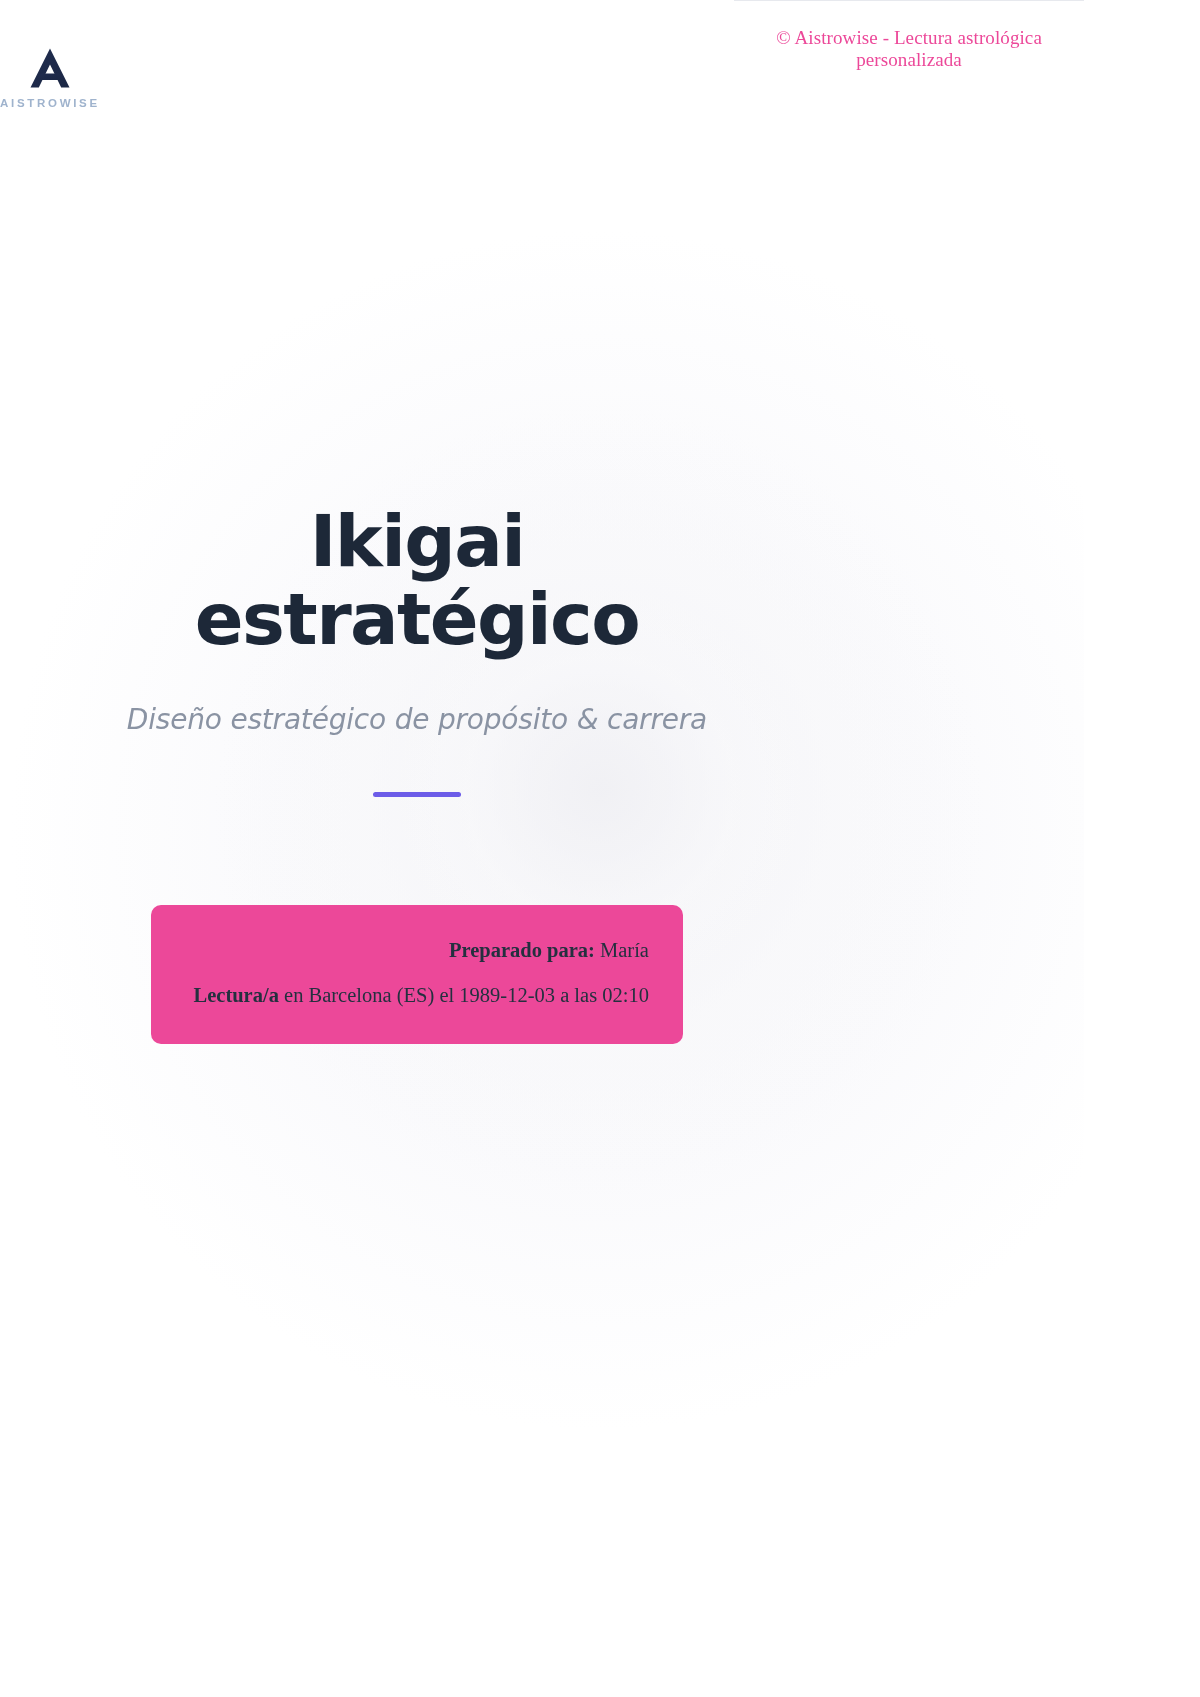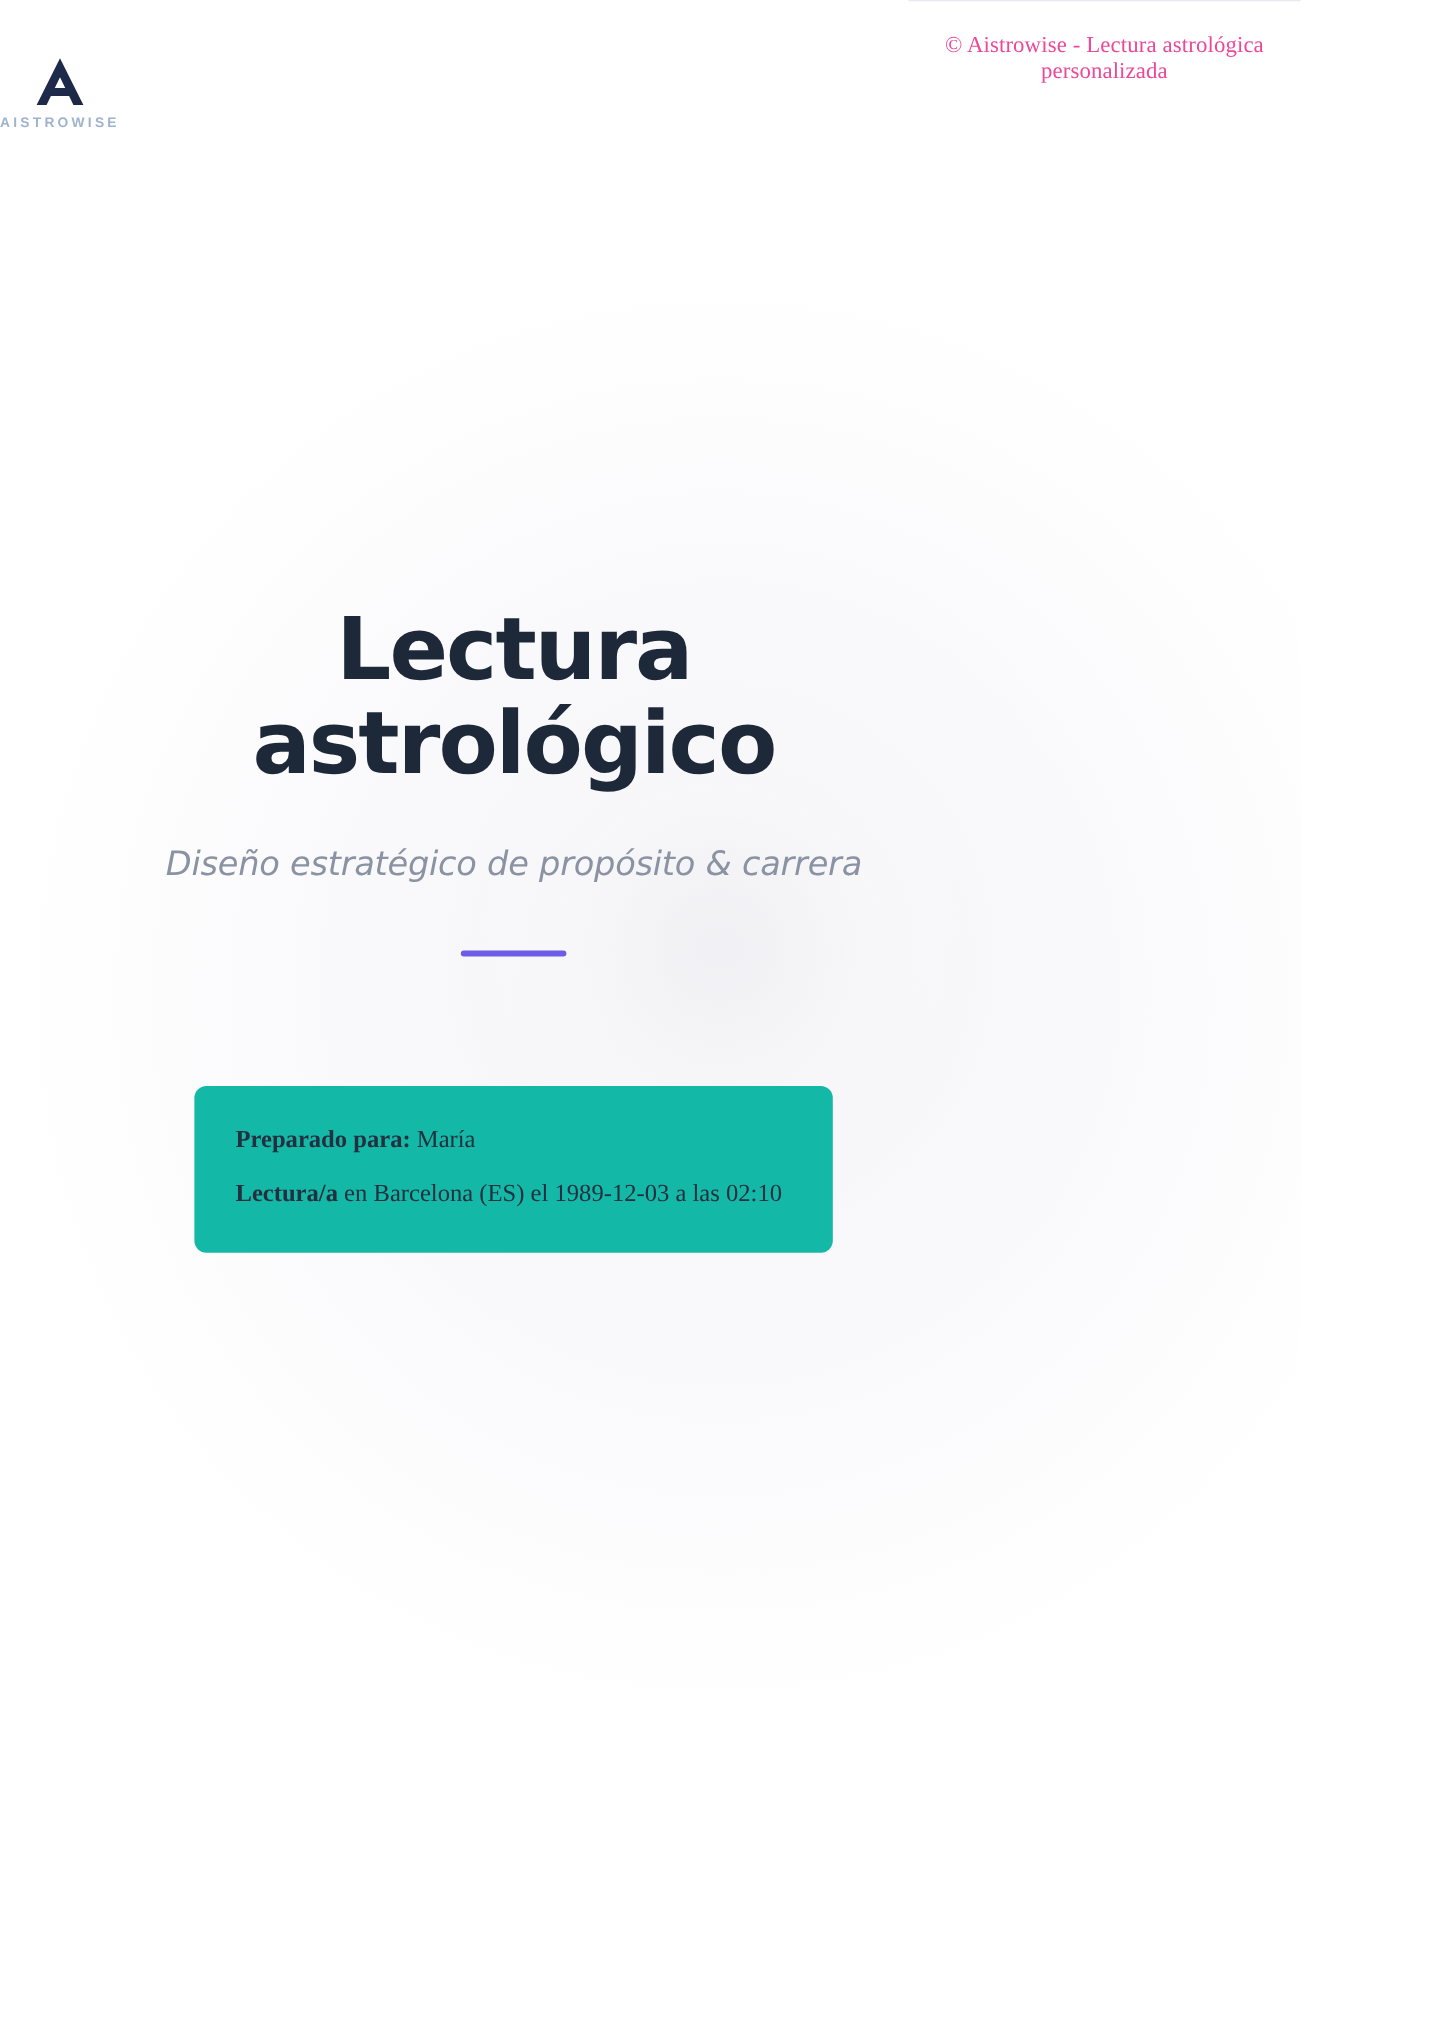--- a/index.html
+++ b/index.html
@@ -127,22 +127,22 @@
     background: #6c5ce8;
   }
 
   
   .details-card {
     margin-top: 108px;
     width: 532px;
     box-sizing: border-box;
     padding: 30px 34px 32px;
     border-radius: 10px;
-    background: #14b8a6;
-    text-align: left;
+    background: #ec4899;
+    text-align: right;
   }
   .details-line {
     font-family: "Liberation Serif", serif;
     font-size: 20.5px;
     line-height: 1.55;
     color: #24303f;
   }
   .details-line + .details-line {
     margin-top: 13px;
   }
@@ -189,21 +189,21 @@
           </linearGradient>
         </defs>
         <path d="M28 2.6 L47.5 41.5 L39.2 41.5 L28 18.4 L16.8 41.5 L8.5 41.5 Z" fill="url(#aGrad)"></path>
         <path d="M18.6 27.4 L37.4 27.4 L40.6 34.0 L15.4 34.0 Z" fill="url(#aGrad)"></path>
       </svg>
     </span>
     <div class="brand-wordmark">AISTROWISE</div>
   </header>
 
   <main class="hero">
-    <h1 class="hero-title">Lectura astrológico</h1>
+    <h1 class="hero-title">Ikigai estratégico</h1>
 
     <p class="hero-subtitle">Diseño estratégico de propósito &amp; carrera</p>
 
     <div class="accent-rule"></div>
 
     <section class="details-card">
       <div class="details-line">
         <strong>Preparado para:</strong>
         <span class="normal">María</span>
       </div>

